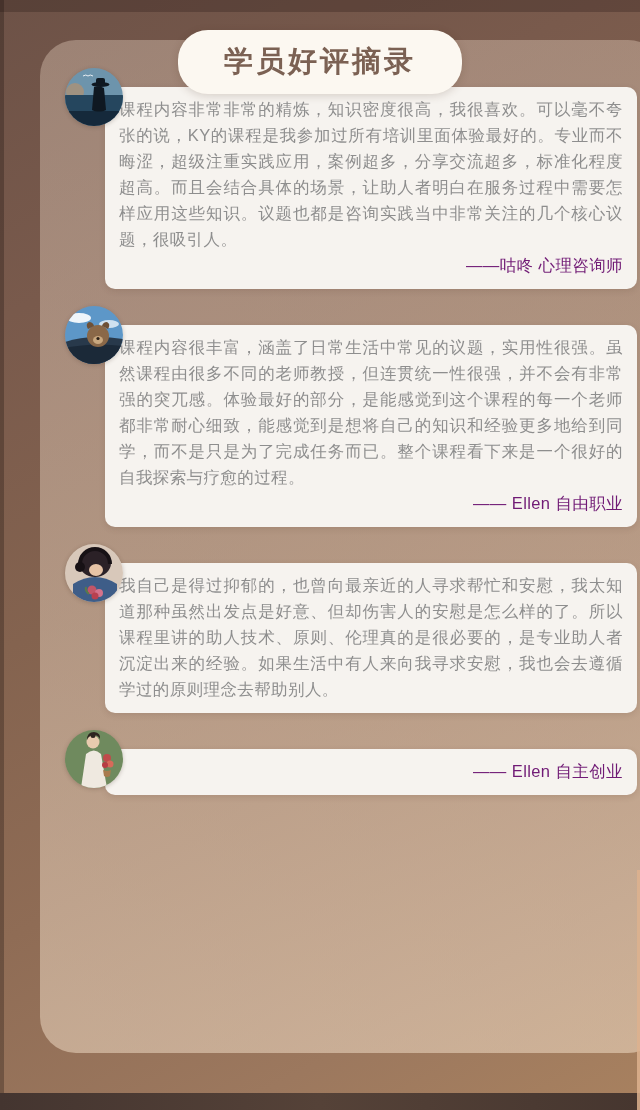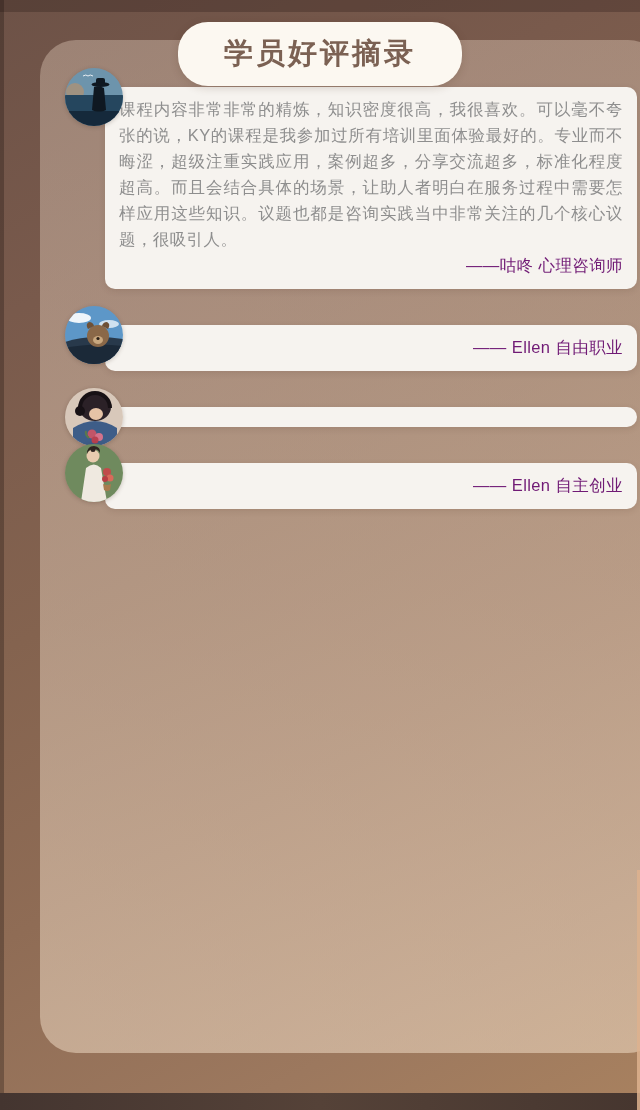--- a/index.html
+++ b/index.html
@@ -41,21 +41,21 @@
       rgba(243,222,204,0.34) 0%,
       rgba(248,228,208,0.40) 55%,
       rgba(252,234,212,0.48) 100%);
     box-sizing: border-box;
     padding: 47px 27px 0 65px;
   }
 
   
   .title-pill {
     position: absolute;
-    top: 22px; left: 50%;
+    top: 30px; left: 50%;
     transform: translateX(-50%);
     background: #fcf8f1;
     border-radius: 30px;
     padding: 12px 46px;
     box-shadow: 0 2px 8px rgba(70,45,30,0.18);
     z-index: 5;
     white-space: nowrap;
   }
   .title-pill .title-text {
     font-size: 29px;
@@ -137,40 +137,42 @@
         <path d="M0 36 q24 -8 58 -3 l0 25 l-58 0 z" fill="#28394b"></path>
         <path d="M0 42 q28 -6 58 -2 l0 18 l-58 0 z" fill="#1b2938"></path>
         <circle cx="33" cy="30" r="11" fill="#8a6848"></circle>
         <path d="M23 23 q-3 -5 1 -7 q4 0 5 4 z" fill="#6e5036"></path>
         <path d="M43 23 q3 -5 -1 -7 q-4 0 -5 4 z" fill="#6e5036"></path>
         <ellipse cx="33" cy="34" rx="5" ry="4" fill="#c9a87f"></ellipse>
         <circle cx="33" cy="32.5" r="1.6" fill="#2b2018"></circle>
       </svg>
     </div>
     <div class="card">
+      <p class="quote">课程内容很丰富，涵盖了日常生活中常见的议题，实用性很强。虽然课程由很多不同的老师教授，但连贯统一性很强，并不会有非常强的突兀感。体验最好的部分，是能感觉到这个课程的每一个老师都非常耐心细致，能感觉到是想将自己的知识和经验更多地给到同学，而不是只是为了完成任务而已。整个课程看下来是一个很好的自我探索与疗愈的过程。</p>
       <p class="attribution">—— Ellen 自由职业</p>
     </div>
   </section>
 
   <section class="card-row">
     <div class="avatar">
       <svg viewBox="0 0 58 58">
         <rect width="58" height="58" fill="#d8c8ba"></rect>
         <path d="M8 40 q22 -14 44 0 l0 18 l-44 0 z" fill="#3e5d88"></path>
         <ellipse cx="30" cy="19" rx="16" ry="14" fill="#2b2127"></ellipse>
         <path d="M15 20 a15 15 0 0 1 30 0" stroke="#171115" stroke-width="4" fill="none"></path>
         <circle cx="15" cy="23" r="5" fill="#171115"></circle>
         <ellipse cx="31" cy="26" rx="7" ry="6" fill="#e6c3a6"></ellipse>
         <circle cx="27" cy="46" r="4.5" fill="#c25568"></circle>
         <circle cx="34" cy="49" r="4" fill="#d4728b"></circle>
         <circle cx="30" cy="52" r="3.5" fill="#b8404f"></circle>
         <path d="M24 50 q-4 -3 -3 -7" stroke="#5a7a4a" stroke-width="2" fill="none"></path>
       </svg>
     </div>
     <div class="card">
+      <p class="quote">我自己是得过抑郁的，也曾向最亲近的人寻求帮忙和安慰，我太知道那种虽然出发点是好意、但却伤害人的安慰是怎么样的了。所以课程里讲的助人技术、原则、伦理真的是很必要的，是专业助人者沉淀出来的经验。如果生活中有人来向我寻求安慰，我也会去遵循学过的原则理念去帮助别人。</p>
     </div>
   </section>
 
   <section class="card-row">
     <div class="avatar">
       <svg viewBox="0 0 58 58">
         <rect width="58" height="58" fill="#6f8a5e"></rect>
         <path d="M21 24 q8 -7 15 0 l6 34 l-26 0 z" fill="#efe9e0"></path>
         <circle cx="28" cy="12" r="6.5" fill="#e9cbaf"></circle>
         <path d="M22 10 a7 7 0 0 1 13 -1 q1 -6 -6 -7 q-7 0 -7 8 z" fill="#2e2420"></path>

